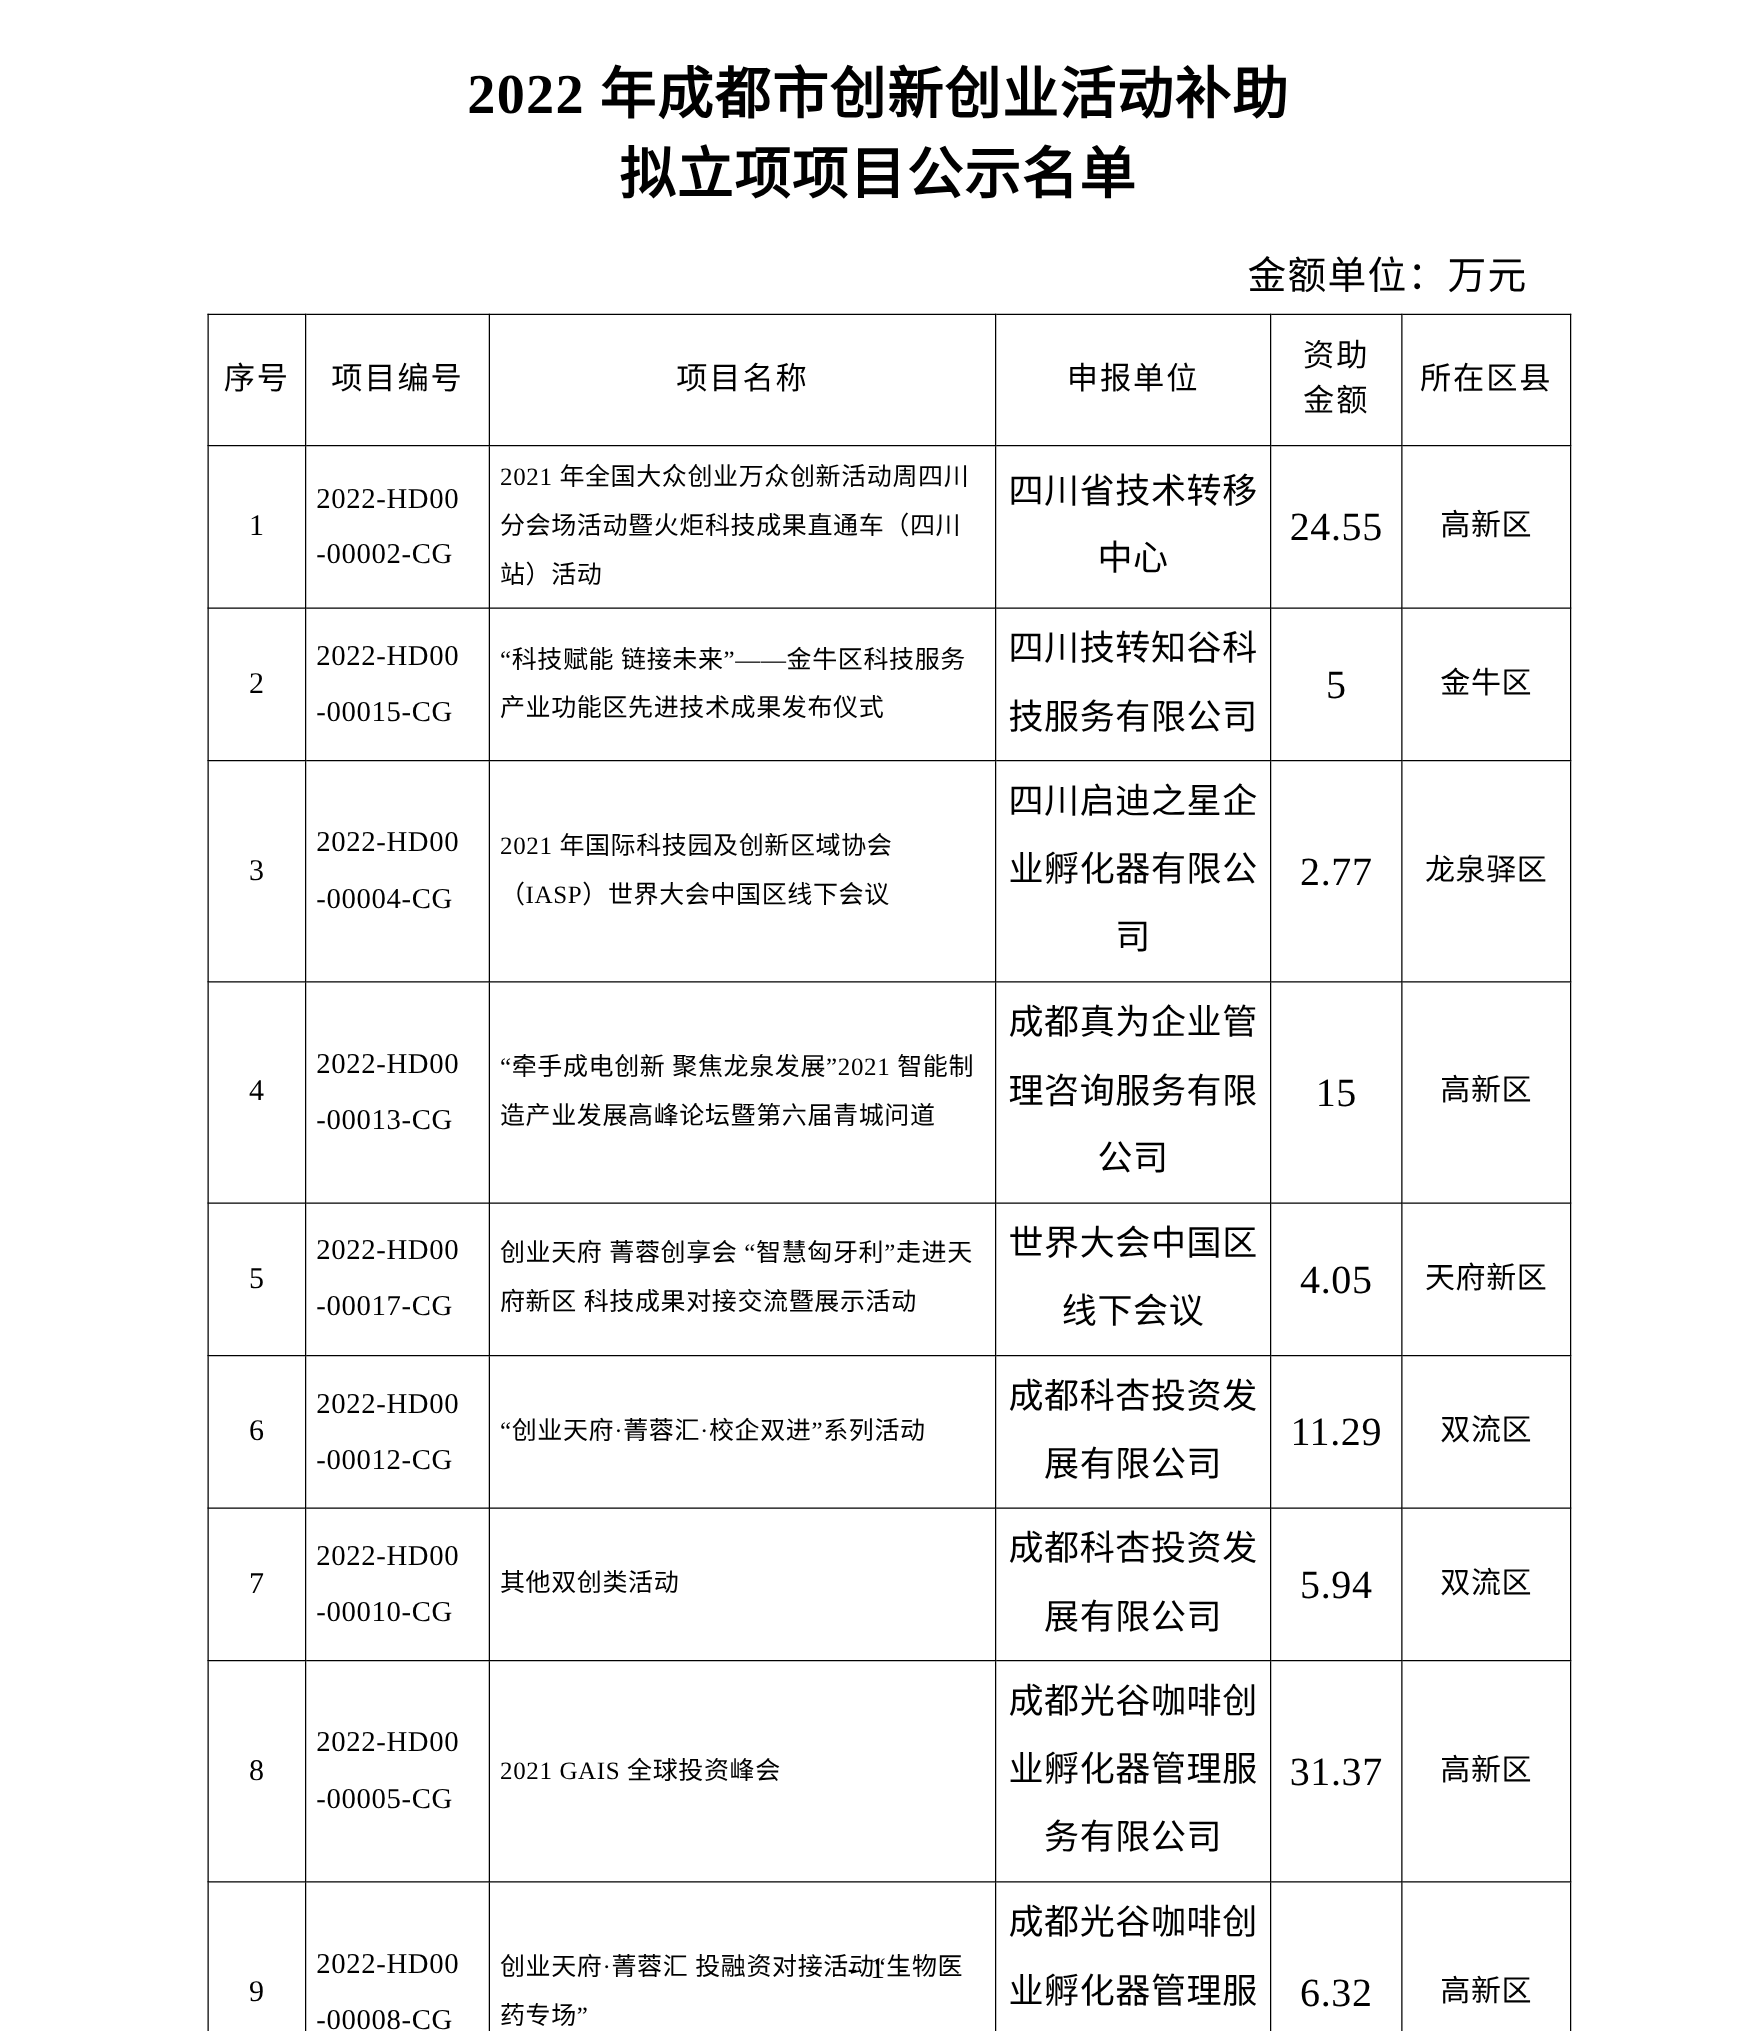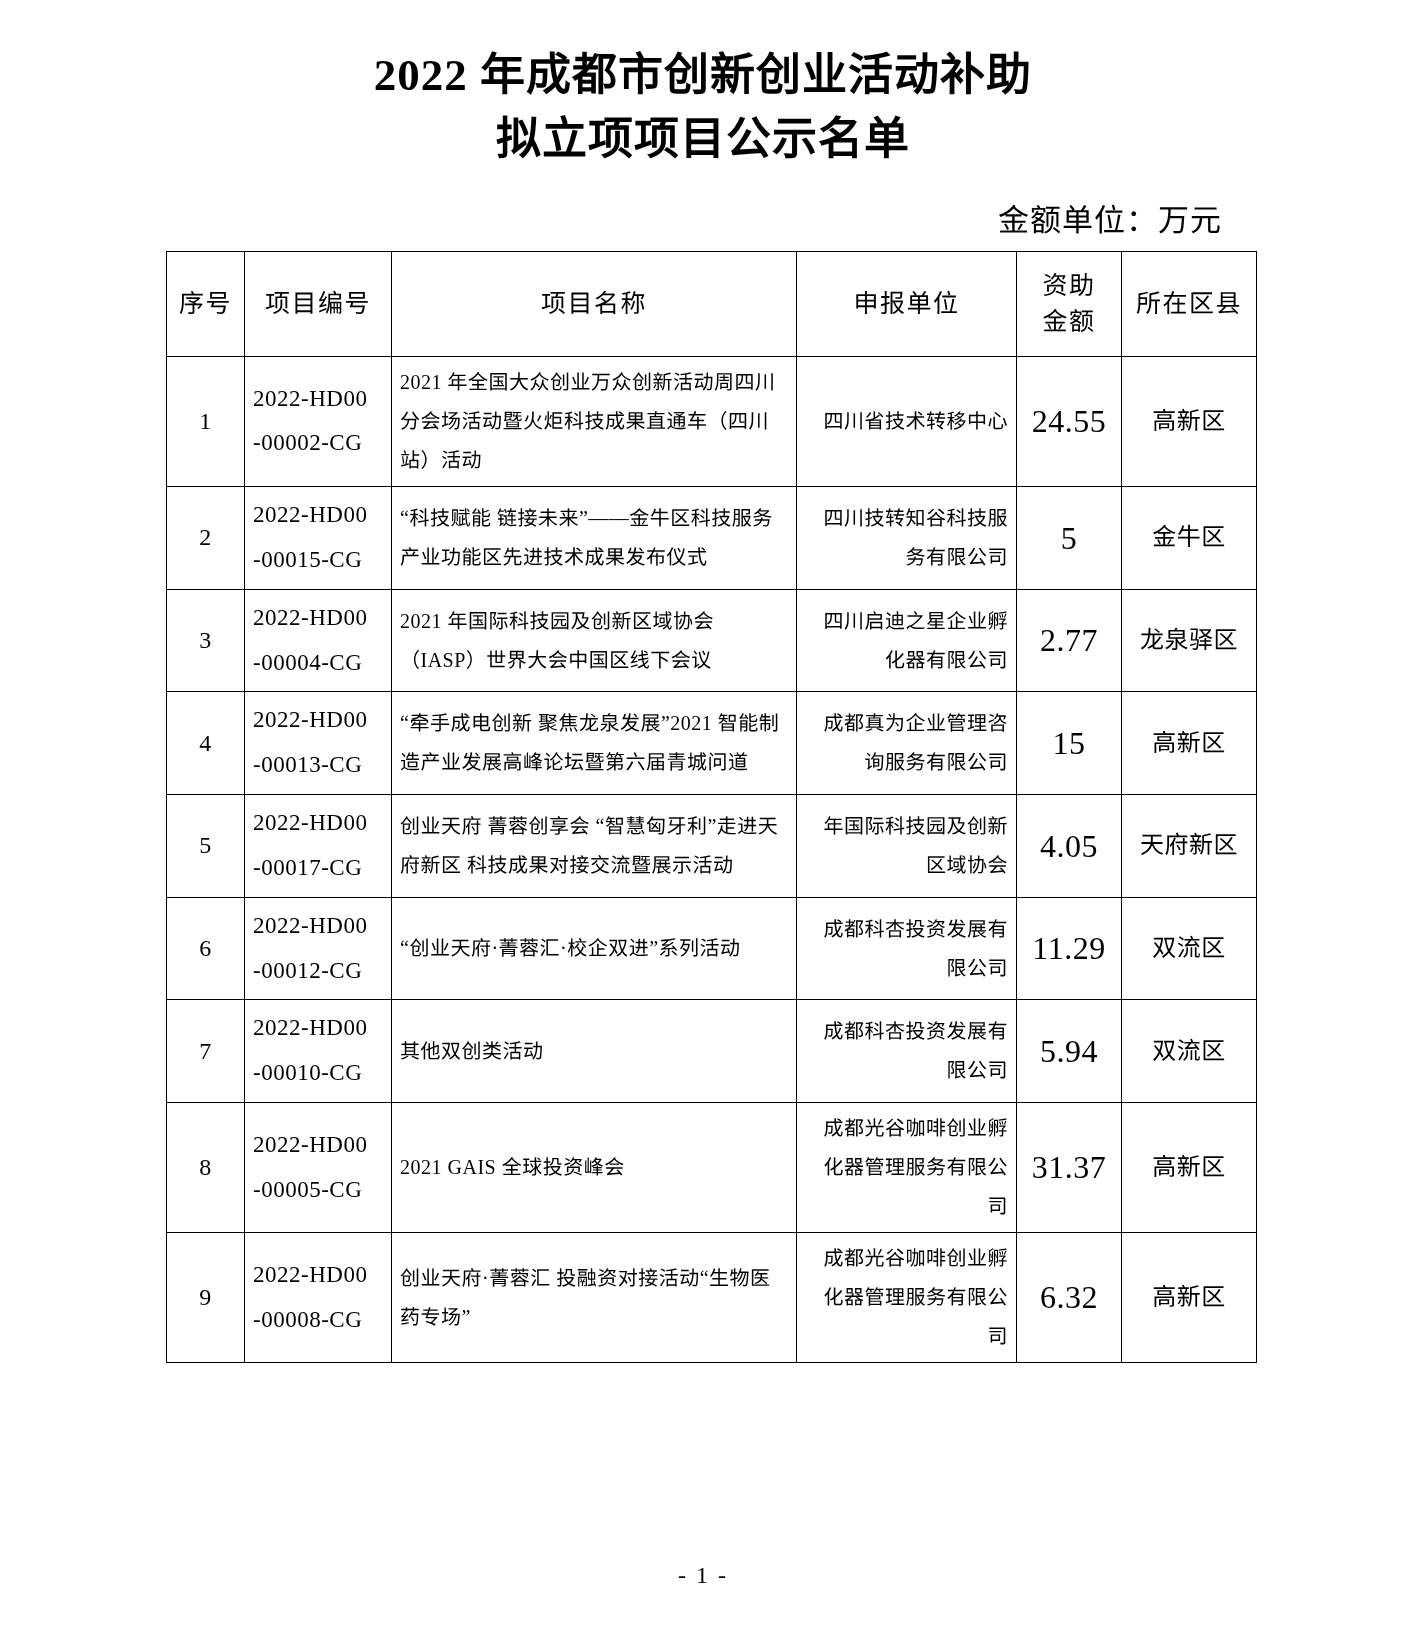--- a/index.html
+++ b/index.html
@@ -84,21 +84,21 @@
   col.c-seq    { width: 78px;  }
   col.c-code   { width: 147px; }
   col.c-name   { width: 405px; }
   col.c-unit   { width: 220px; }
   col.c-amount { width: 105px; }
   col.c-dist   { width: 135px; }
 
   td.seq      { text-align: center; font-size: 24px; }
   td.code     { font-size: 23px; line-height: 2.45; letter-spacing: 0px; white-space: pre-line; }
   td.pname    { text-align: left; font-size: 20px; line-height: 1.95; letter-spacing: 0.4px; }
-  td.punit    { text-align: right; font-size: 20px; line-height: 2.1; letter-spacing: 0.4px; }
+  td.punit    { text-align: center; font-size: 28px; line-height: 2.1; letter-spacing: 0.4px; }
   td.amount   { text-align: center; font-size: 32px; }
   td.district { text-align: center; font-size: 24px; letter-spacing: 1.5px; }
 
   .hdr-stack {
     display: block;
     line-height: 1.45;
   }
 
   
   .page-footer {
@@ -182,21 +182,21 @@
             <td class="pname">“牵手成电创新 聚焦龙泉发展”2021 智能制造产业发展高峰论坛暨第六届青城问道</td>
             <td class="punit">成都真为企业管理咨询服务有限公司</td>
             <td class="amount">15</td>
             <td class="district">高新区</td>
           </tr>
           <tr>
             <td class="seq">5</td>
             <td class="code">2022-HD00
 -00017-CG</td>
             <td class="pname">创业天府 菁蓉创享会 “智慧匈牙利”走进天府新区 科技成果对接交流暨展示活动</td>
-            <td class="punit">年国际科技园及创新区域协会</td>
+            <td class="punit">世界大会中国区线下会议</td>
             <td class="amount">4.05</td>
             <td class="district">天府新区</td>
           </tr>
           <tr>
             <td class="seq">6</td>
             <td class="code">2022-HD00
 -00012-CG</td>
             <td class="pname">“创业天府·菁蓉汇·校企双进”系列活动</td>
             <td class="punit">成都科杏投资发展有限公司</td>
             <td class="amount">11.29</td>

